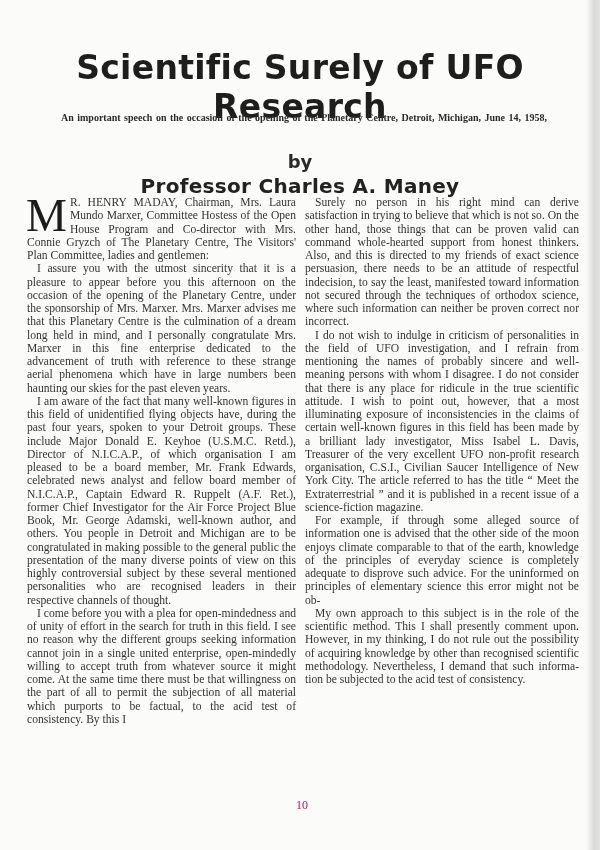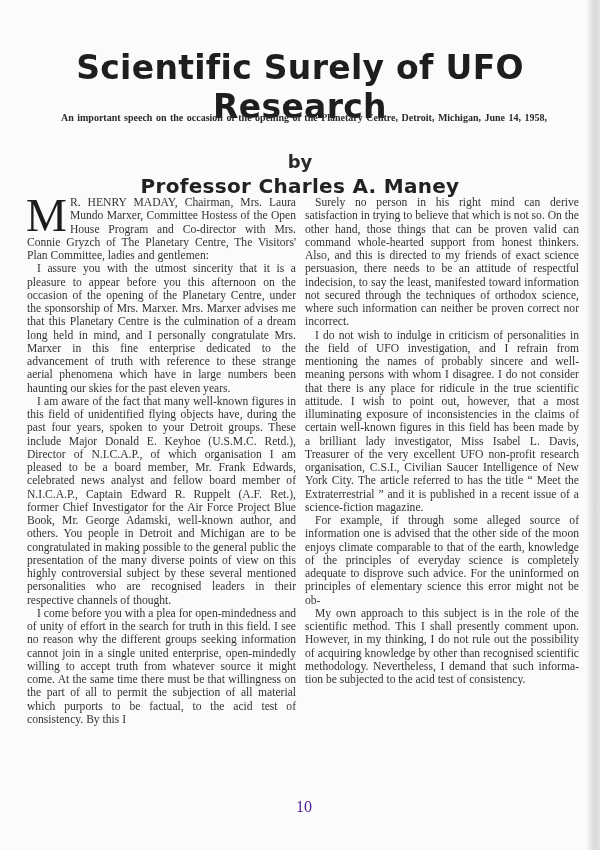--- a/index.html
+++ b/index.html
@@ -43,21 +43,21 @@
   .col-left { left: 27px; width: 269px; }
   .col-right { left: 305px; width: 274px; }
   .col p { margin: 0; text-indent: 10px; }
   .col p.noindent { text-indent: 0; }
   .dropcap {
     float: left; font-size: 46px; line-height: 36px; margin: 2px 3px -2px -1px;
     font-family: "Liberation Serif", serif; color: #1c1c1c;
   }
   .page-number {
     position: absolute; top: 798px; left: 296px;
-    font-size: 16px; color: #4c1d95;
+    font-size: 12px; color: #be185d;
   }
 </style>
 </head>
 <body>
 
 <div class="edge-shadow"></div>
 
 <h1 class="title">Scientific Surely of UFO Research</h1>
 <div class="subtitle">An important speech on the occasion of the opening of the Planetary Centre, Detroit, Michigan, June 14, 1958,</div>
 <div class="by">by</div>

